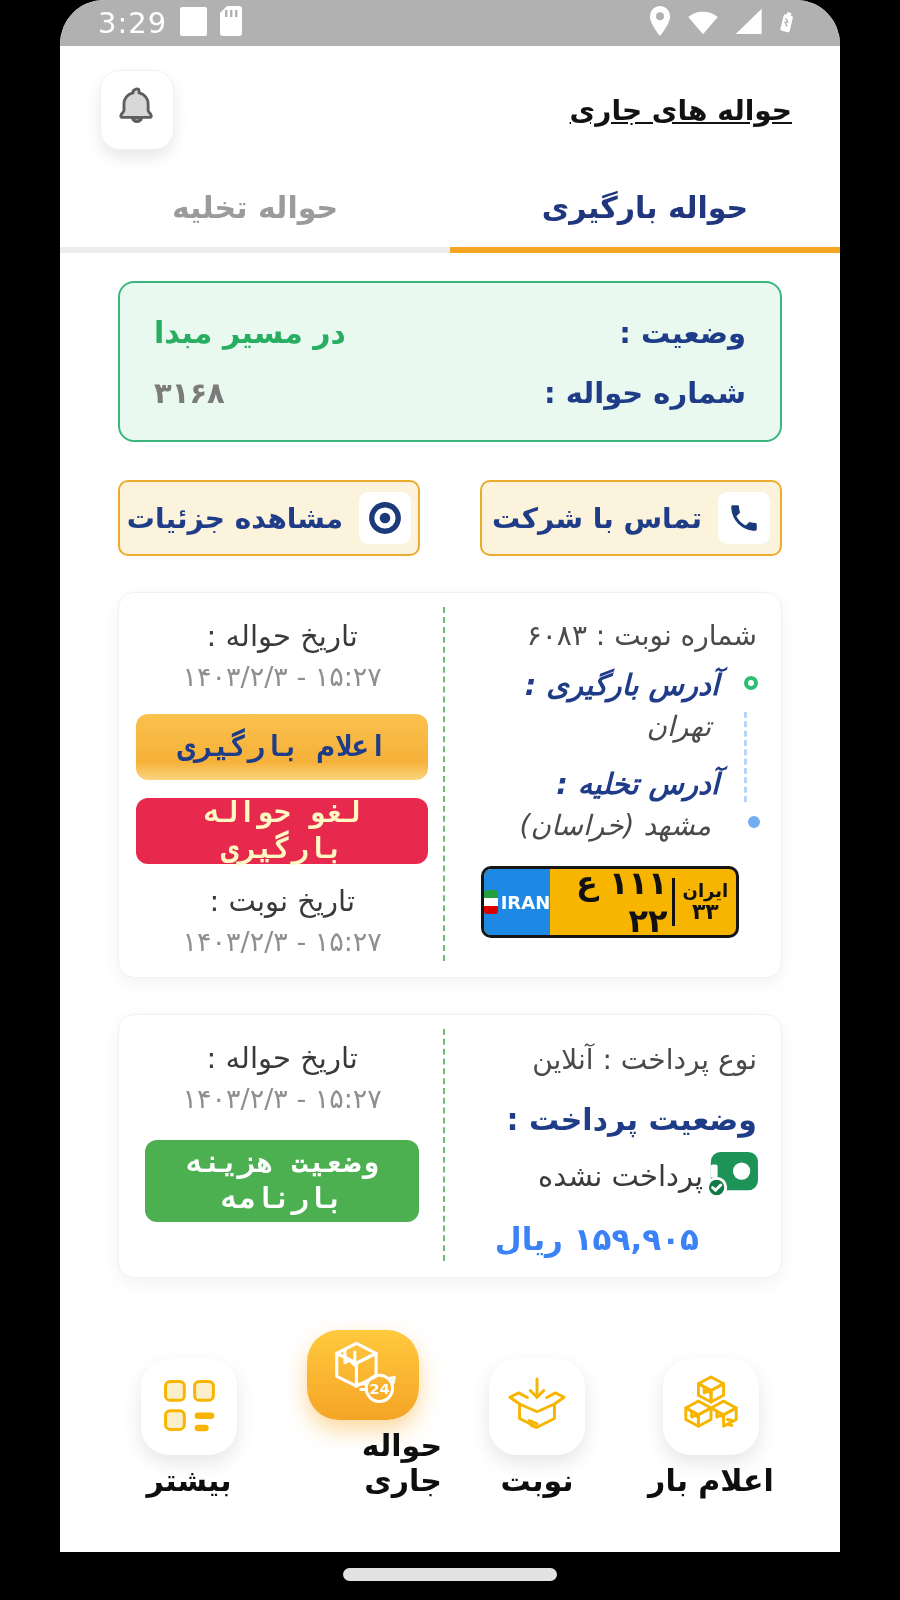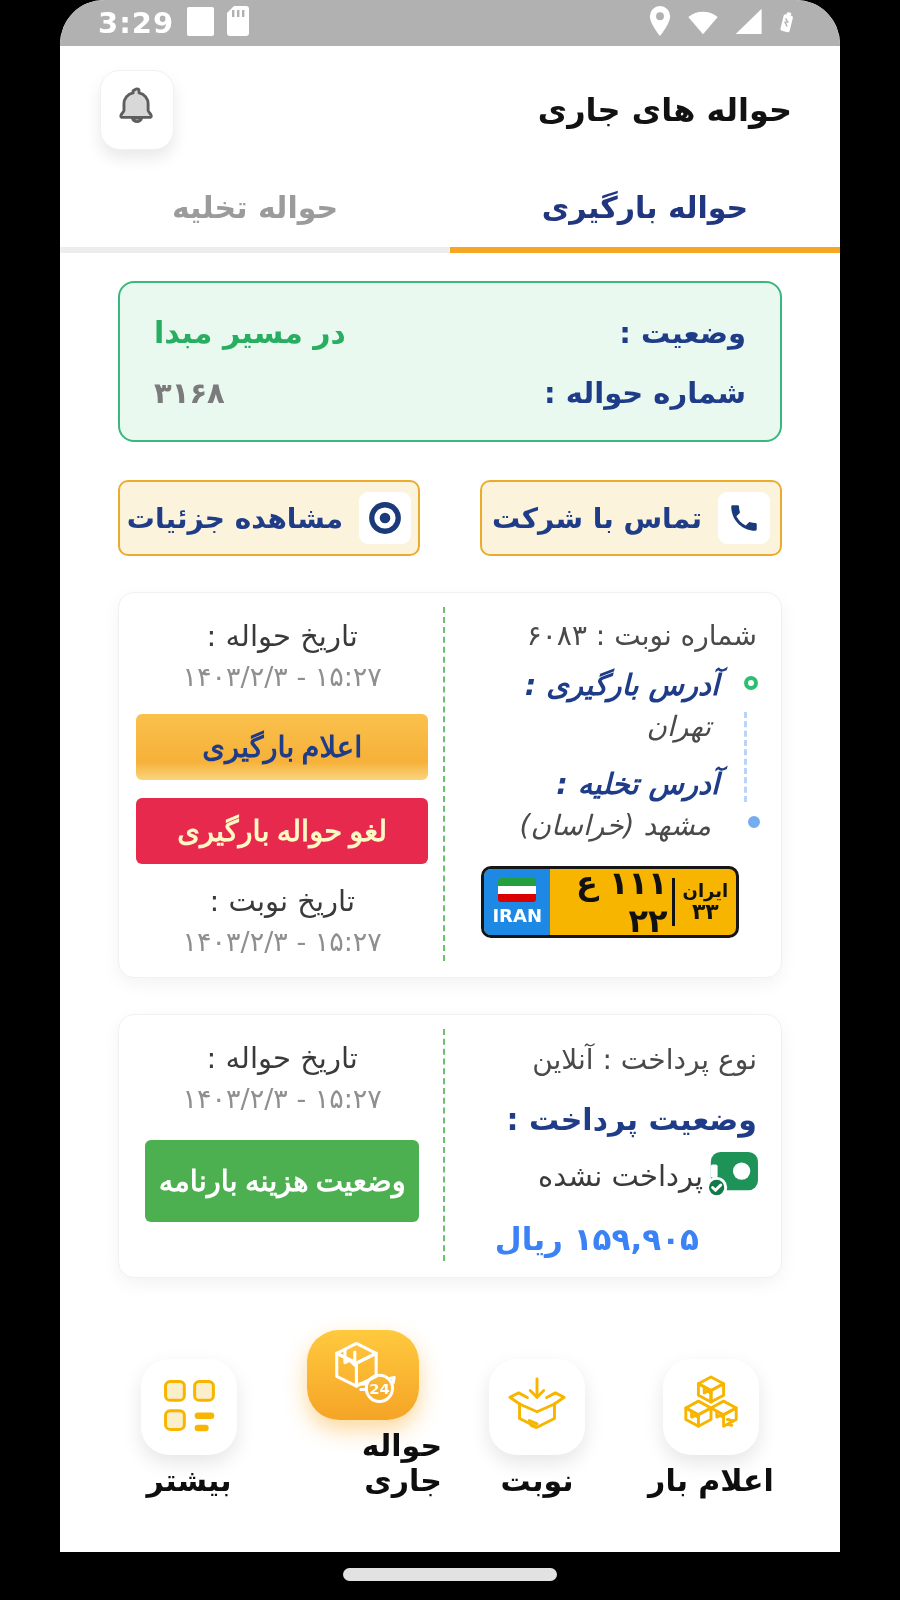--- a/index.html
+++ b/index.html
@@ -9,26 +9,26 @@
   }
   .screen {
     position:absolute; left:60px; top:0; width:780px; height:1552px;
     background:#fff; border-radius:44px 44px 0 0; overflow:hidden; direction:rtl;
   }
   
   .statusbar {
     height:46px; background:#B1B1B1; border-radius:44px 44px 0 0;
     display:flex; align-items:center; justify-content:space-between; padding:0 40px 0 38px;
   }
-  .sb-left { display:flex; align-items:center; gap:13px;font-weight:bold; }
+  .sb-left { display:flex; align-items:center; gap:13px; }
   .sb-time { color:#fff; font-size:29px; letter-spacing:1px; }
   .sb-right { display:flex; align-items:center; gap:13px; }
   
   .header { display:flex; justify-content:space-between; align-items:center; padding:24px 48px 0 40px; }
-  .page-title { font-size:32px; font-weight:bold; color:#121212; }
+  .page-title { font-size:28px; font-weight:bold; color:#121212;text-decoration:underline; }
   .bell-btn {
     width:74px; height:80px; background:#fff; border:1px solid #F1F1F1; border-radius:20px;
     box-shadow:0 8px 16px rgba(0,0,0,.09); display:flex; align-items:center; justify-content:center;
   }
   
   .tabs { display:flex; margin-top:30px; }
   .tab { width:50%; text-align:center; font-size:30px; font-weight:bold; padding:10px 0 22px; cursor:pointer; }
   .tab.active { color:#20367F; }
   .tab.inactive { color:#9B9B9B; }
   .tab-underline { display:flex; height:6px; }
@@ -65,33 +65,33 @@
   .bullet-o { position:absolute; right:3px; top:8px; width:14px; height:14px; border:4px solid #2EBE71; border-radius:50%; background:#fff; }
   .bullet-d { position:absolute; right:1px; bottom:14px; width:11px; height:11px; border:6px solid #74ACF0; border-radius:50%; background:#fff; }
   .addr-label { color:#1F3C88; font-weight:bold; font-size:29px; }
   .addr-value { color:#4A4A4A; font-size:28px; margin:8px 8px 24px 0; }
   .addr-value.last { margin-bottom:0; }
   
   .plate {
     direction:ltr; margin:24px auto 6px; width:258px; height:72px; border:3px solid #151515;
     border-radius:10px; background:#F7B500; display:flex; overflow:hidden; align-items:stretch;
   }
-  .plate-blue { width:66px; background:#1E88E5; display:flex; flex-direction:column; align-items:center; justify-content:center; gap:3px; flex:none; }
+  .plate-blue { width:66px; background:#1E88E5; display:flex; flex-direction:row; align-items:center; justify-content:center; gap:3px; flex:none; }
   .flag { width:38px; height:24px; border-radius:3px; overflow:hidden; display:flex; flex-direction:column; }
   .flag .g { flex:1; background:#239F40; } .flag .w { flex:1; background:#fff; } .flag .r { flex:1; background:#DA0000; }
   .iran-en { color:#fff; font-weight:bold; font-size:18px; }
   .plate-main { flex:1; display:flex; align-items:center; justify-content:center; }
   .plate-numbers { font-size:32px; font-weight:bold; color:#111; direction:rtl; }
   .plate-bar { width:3px; height:48px; background:#111; align-self:center; margin:0 6px 0 4px; }
   .plate-region { display:flex; flex-direction:column; align-items:center; justify-content:center; padding:0 8px 0 2px; color:#111; font-weight:bold; }
   .plate-region .fa { font-size:18px; } .plate-region .num { font-size:22px; margin-top:-2px; }
   
   .date-label { font-size:29px; color:#3A3A3A; margin-top:6px; text-align:center; }
   .date-value { font-size:27px; color:#8F8F8F; margin-top:8px; direction:ltr; text-align:center; }
-  .btn { border:none; border-radius:6px; font-weight:bold; font-size:29px; font-family:Liberation Serif, serif;
+  .btn { border:none; border-radius:12px; font-weight:bold; font-size:29px; font-family:Liberation Mono, monospace;
          display:flex; align-items:center; justify-content:center; cursor:pointer; }
   .btn-yellow { margin-top:22px; width:292px; height:66px; color:#1F3C88;
     background:linear-gradient(180deg,#FAC14D 0%,#F6B139 72%,#FAD47E 100%); }
   .btn-red { margin-top:18px; width:292px; height:66px; color:#fef9c3; background:#E8294E; }
   .btn-green { margin-top:26px; width:274px; height:82px; color:#fff; background:#4CAF50; }
   .mt20 { margin-top:20px; }
   
   .pay-type { font-size:28px; color:#4A4A4A; padding:8px 4px 0; }
   .pay-status-label { color:#1F3C88; font-weight:bold; font-size:30px; margin-top:26px; padding-right:4px; }
   .pay-status-row { display:flex; align-items:center; margin-top:12px; }

